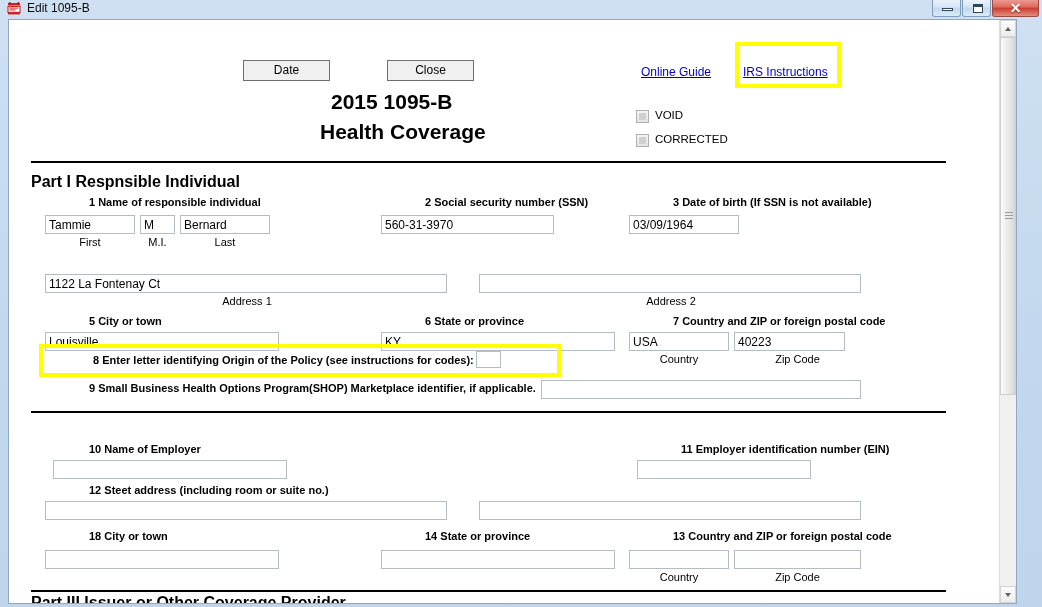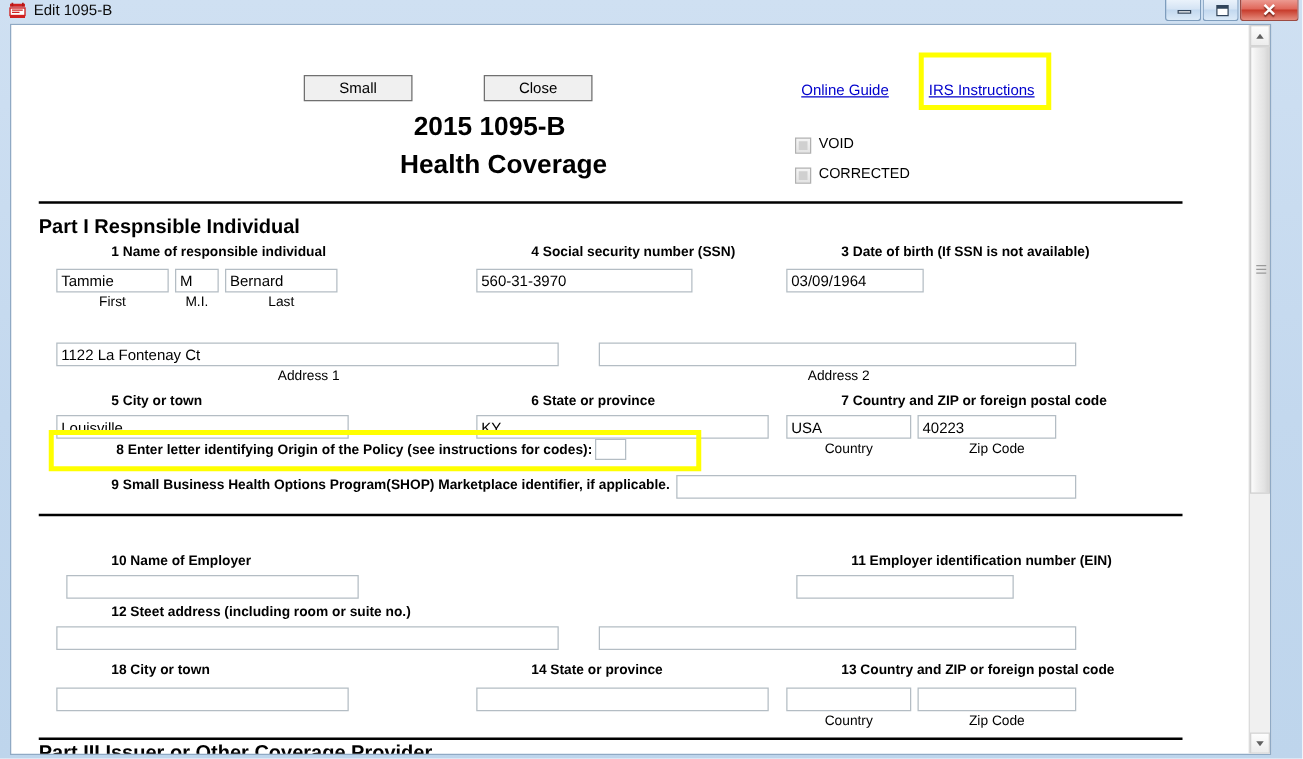--- a/index.html
+++ b/index.html
@@ -291,21 +291,21 @@
       </div>
       <div class="winbtn close">
         <span class="glyph-close">✕</span>
       </div>
     </div>
   </div>
 
   <div class="client">
     <div class="form">
 
-      <button class="btn" style="left:234px; top:40px; width:87px;">Small</button>
+      <button class="btn" style="left:234px; top:40px; width:87px;">Date</button>
       <button class="btn" style="left:378px; top:40px; width:87px;">Close</button>
 
       <a class="lnk" style="left:632px; top:45px;">Online Guide</a>
 
       <div class="hl" style="left:726px; top:22px; width:106px; height:46px;"></div>
       <a class="lnk" style="left:734px; top:45px;">IRS Instructions</a>
 
       <div class="formtitle" style="left:322px; top:70px;">2015 1095-B</div>
       <div class="formtitle" style="left:311px; top:100px;">Health Coverage</div>
 
@@ -319,21 +319,21 @@
       <div class="parthead" style="left:22px; top:153px;">Part I Respnsible Individual</div>
 
       <div class="lbl" style="left:36px; top:176px;">1 Name of responsible individual</div>
       <input class="inp" style="left: 36px; top: 195px; width: 90px;" value="Tammie">
       <div class="sub" style="left:36px; top:216px; width:90px;">First</div>
       <input class="inp" style="left: 131px; top: 195px; width: 35px;" value="M">
       <div class="sub" style="left:131px; top:216px; width:35px;">M.I.</div>
       <input class="inp" style="left: 171px; top: 195px; width: 90px;" value="Bernard">
       <div class="sub" style="left:171px; top:216px; width:90px;">Last</div>
 
-      <div class="lbl" style="left:372px; top:176px;">4 Social security number (SSN)</div>
+      <div class="lbl" style="left:372px; top:176px;">2 Social security number (SSN)</div>
       <input class="inp" style="left: 372px; top: 195px; width: 173px;" value="560-31-3970">
 
       <div class="lbl" style="left:620px; top:176px;">3 Date of birth (If SSN is not available)</div>
       <input class="inp" style="left: 620px; top: 195px; width: 110px;" value="03/09/1964">
 
       <input class="inp" style="left: 36px; top: 254px; width: 402px;" value="1122 La Fontenay Ct">
       <div class="sub" style="left:148px; top:275px; width:180px;">Address 1</div>
       <input class="inp" style="left: 470px; top: 254px; width: 382px;" value="">
       <div class="sub" style="left:572px; top:275px; width:180px;">Address 2</div>
 

